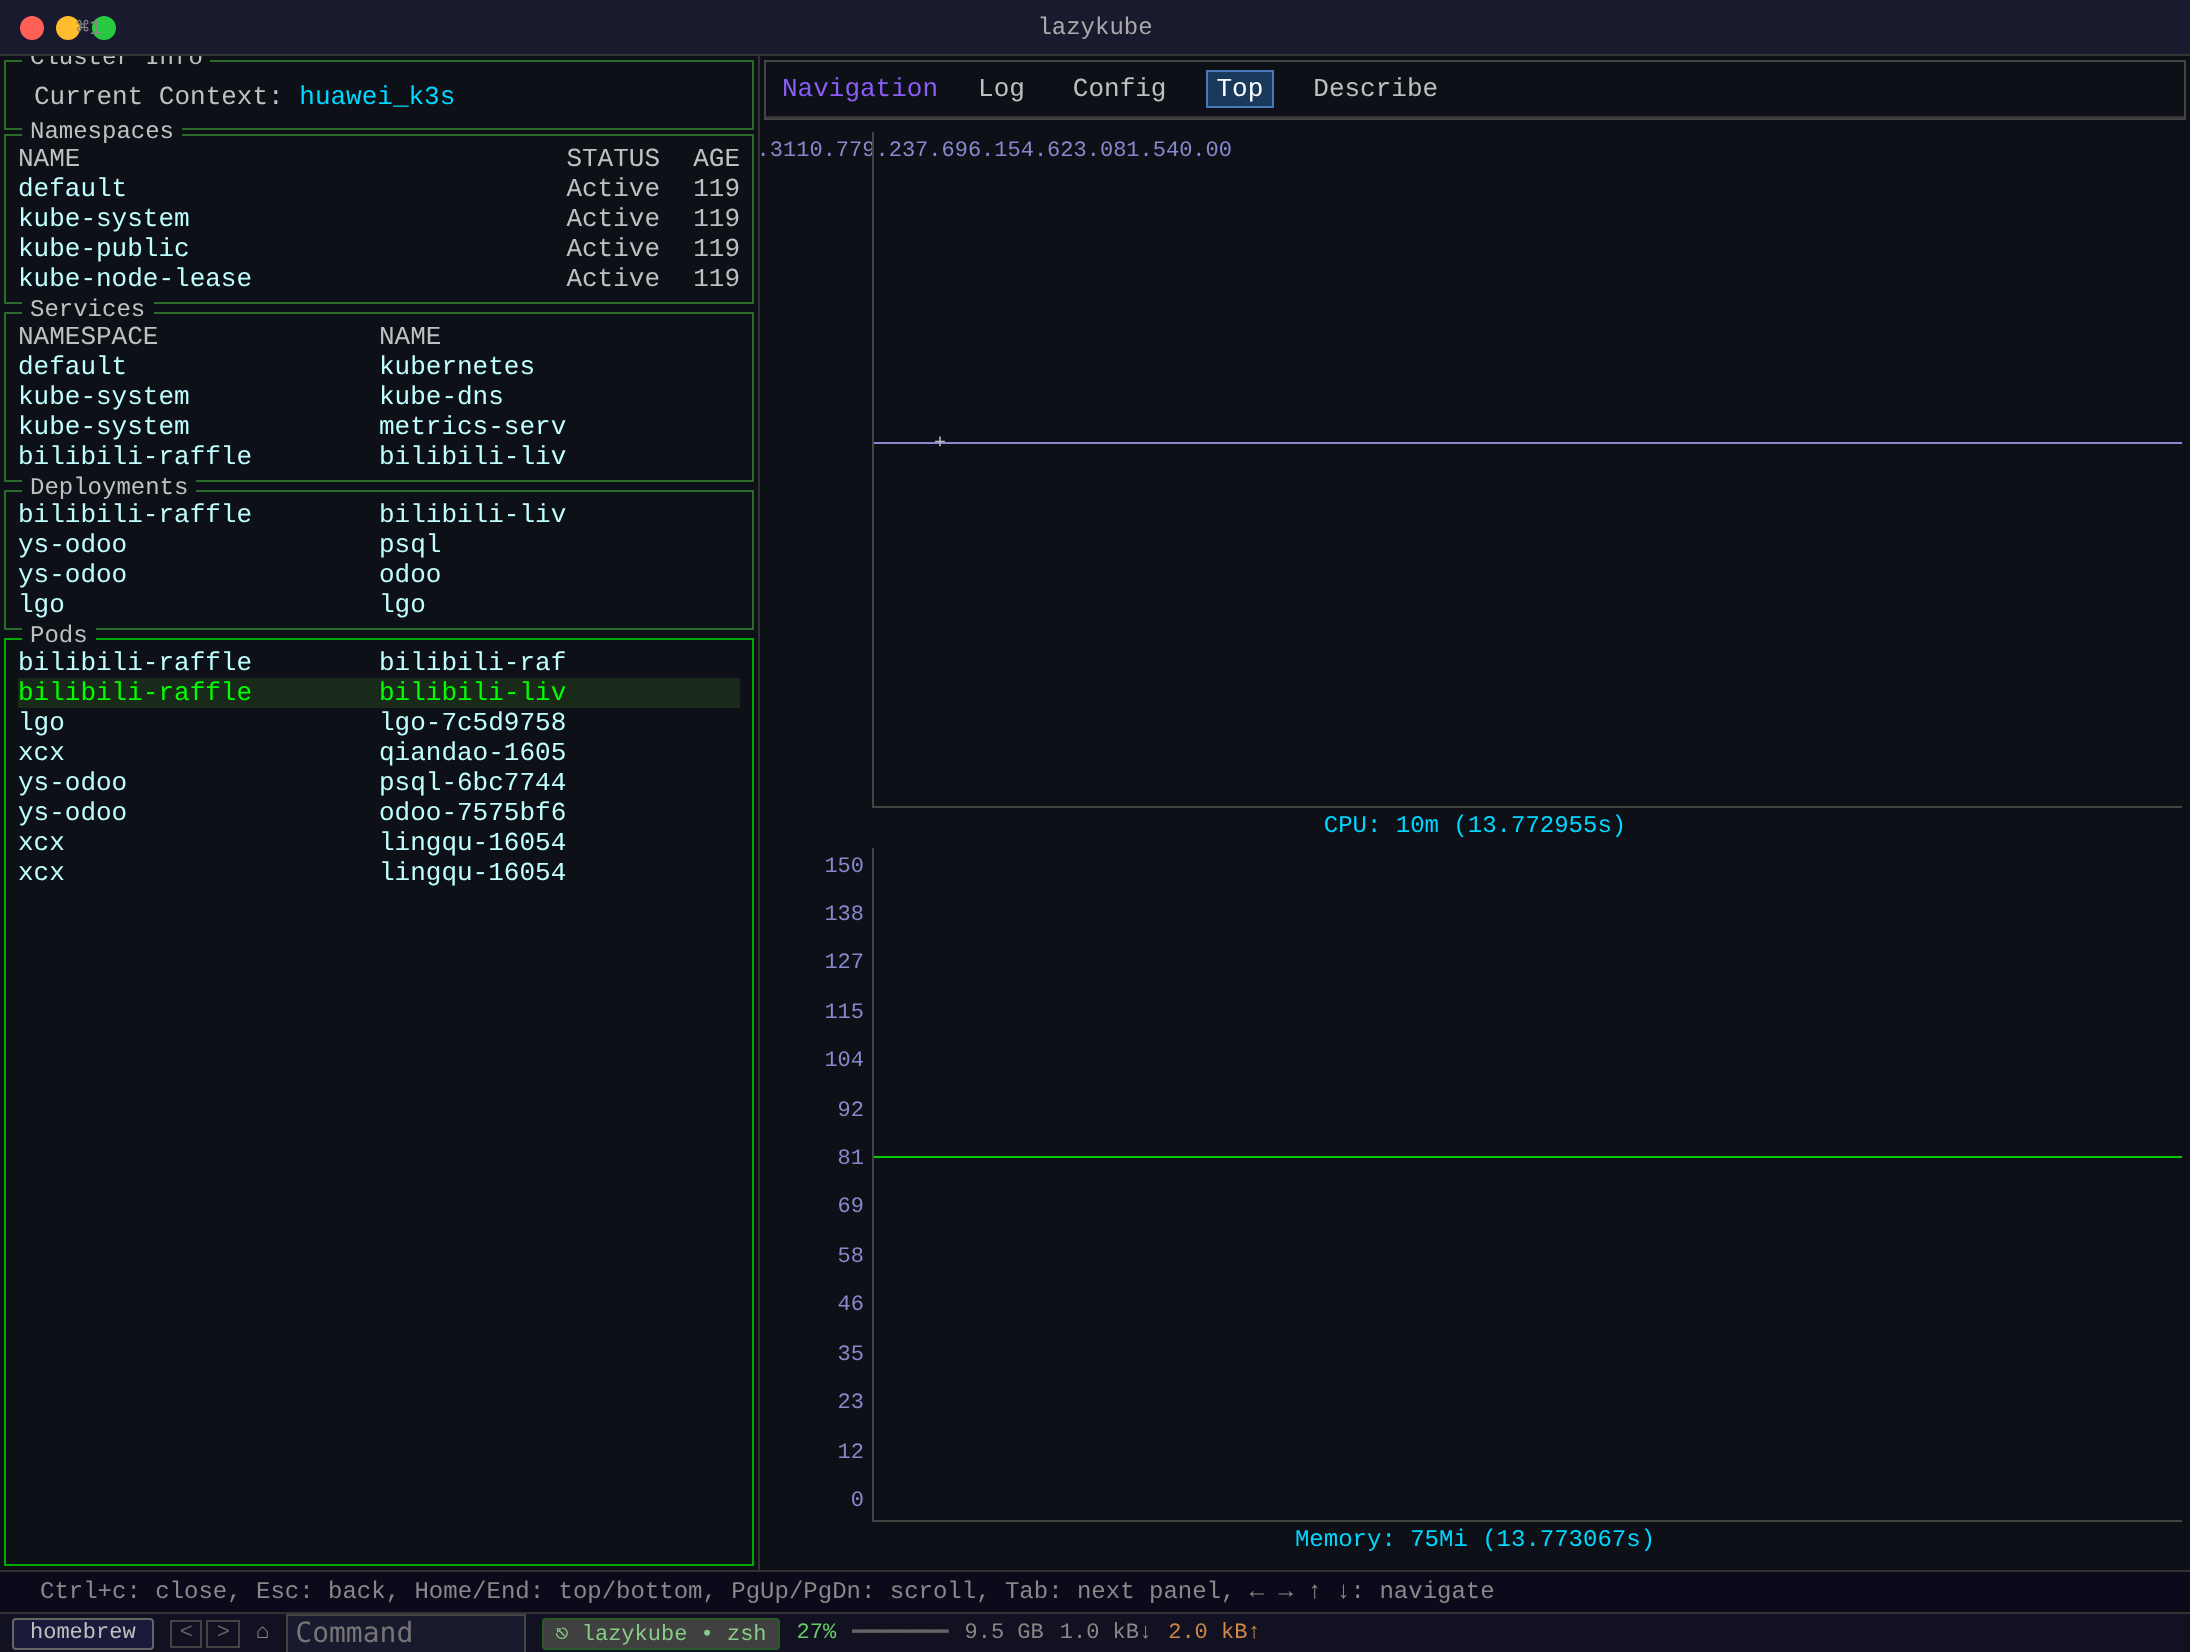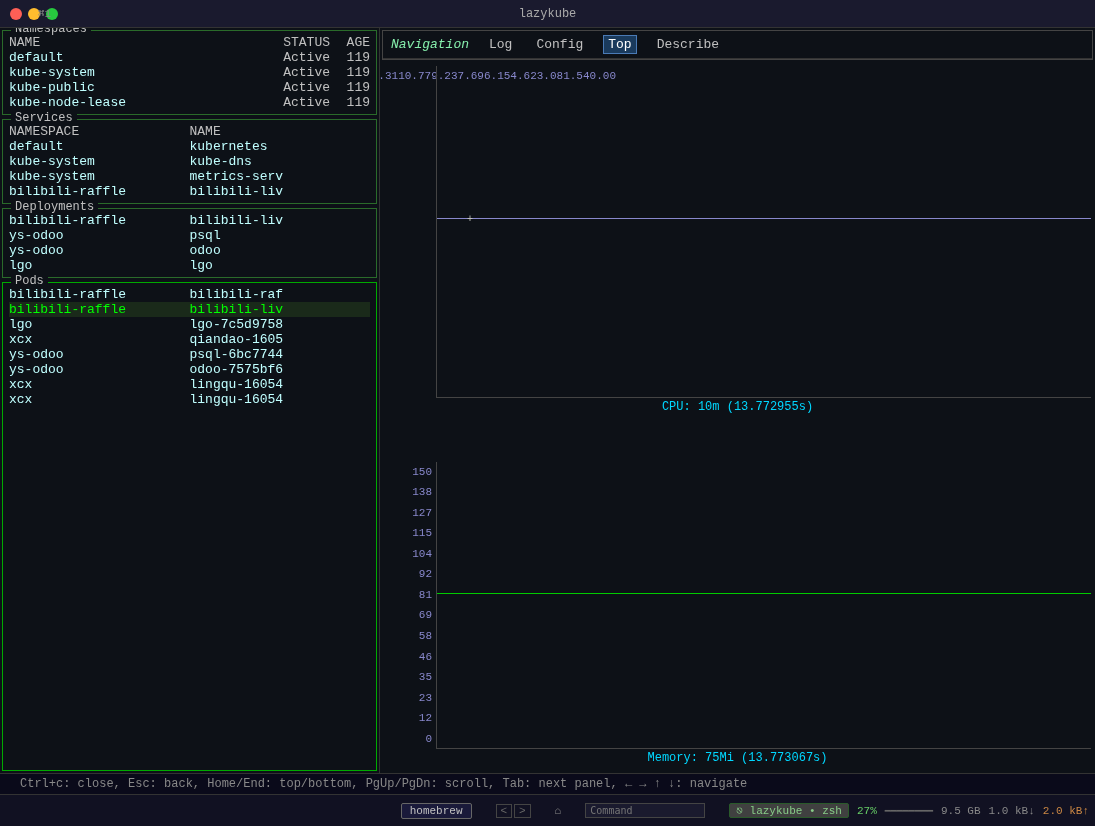--- a/index.html
+++ b/index.html
@@ -144,23 +144,22 @@
       flex-shrink: 0;
     }
     .nav-tabs {
       display: flex;
       gap: 16px;
       padding: 4px 8px;
       border-bottom: 1px solid #333;
       align-items: center;
     }
     .nav-label {
-      color: #86efac;
+      color: #8b5cf6;
       font-size: 13px;
-      font-style: italic;
     }
     .nav-tab {
       color: #c0c0c0;
       cursor: pointer;
       padding: 1px 4px;
     }
     .nav-tab.active {
       color: #ffffff;
       background: #1a3a5c;
       border: 1px solid #4a7ab5;
@@ -173,47 +172,46 @@
       border-top: 1px solid #333;
       padding: 3px 20px;
       color: #888;
       font-size: 12px;
       flex-shrink: 0;
     }
 
     
     .terminal-bar {
       background: #111122;
-      height: 32px;
+      height: 20px;
       display: flex;
       align-items: center;
       padding: 0 6px;
-      gap: 24px;
+      gap: 8px;
       flex-shrink: 0;
       border-top: 1px solid #333;
-      justify-content: flex-end;
     }
 
     .term-tab {
       background: #1a1a3a;
       border: 1px solid #444;
       padding: 1px 8px;
       color: #888;
       font-size: 11px;
       border-radius: 2px;
     }
     .term-tab.active {
       color: #c0c0c0;
       border-color: #666;
     }
     .term-input-field {
       background: #1a1a2e;
       border: 1px solid #444;
       color: #c0c0c0;
-      font-size: 10px;
+      font-size: 14px;
       padding: 1px 4px;
       width: 120px;
       font-family: monospace;
     }
 
     .term-right {
       display: flex;
       align-items: center;
       gap: 8px;
       color: #888;
@@ -252,20 +250,27 @@
     <div class="traffic-light tl-green"></div>
   </div>
   <span class="title-bar-cmd">⌘1</span>
   <span class="title-bar-text">lazykube</span>
 </div>
 
 <div class="main-content">
 
   <div class="left-panel">
 
+    <div class="panel-section cluster-info" style="margin-bottom:0;">
+      <span class="panel-section-title">Cluster Info</span>
+      <div class="cluster-info-section">
+        <span class="context-label">Current Context:</span>
+        <span class="context-value"> </span><span class="context-value">huawei_k3s</span>
+      </div>
+    </div>
 
     <div class="panel-section" style="flex-shrink:0;">
       <span class="panel-section-title">Namespaces</span>
       <div class="section-table">
         <div class="section-header-row">
           <span class="col-name">NAME</span>
           <span class="col-status">STATUS</span>
           <span class="col-age">AGE</span>
         </div>
         <div class="data-row">
@@ -418,21 +423,21 @@
             <div style="position:absolute; left:0; right:0; top:46%; height:1px; background:#8888cc;"></div>
 
             <div style="position:absolute; left:30px; top:46%; width:8px; height:8px; color:#c0c0c0; font-size:10px; transform:translateY(-50%);">+</div>
           </div>
         </div>
 
         <div style="text-align:center; color:#00d7ff; font-size:12px; padding:2px 0 4px 0;">CPU: 10m (13.772955s)</div>
       </div>
 
       <div class="chart-bottom" style="display:flex; flex-direction:column; flex:1; min-height:0;">
-        <div style="display:flex; flex:1; min-height:0;margin-top:44px;">
+        <div style="display:flex; flex:1; min-height:0;">
 
           <div style="width:52px; flex-shrink:0; display:flex; flex-direction:column; justify-content:space-between; padding:4px 4px 4px 0; text-align:right; color:#8888cc; font-size:11px;">
             <span>150</span>
             <span>138</span>
             <span>127</span>
             <span>115</span>
             <span>104</span>
             <span>92</span>
             <span>81</span>
             <span>69</span>

